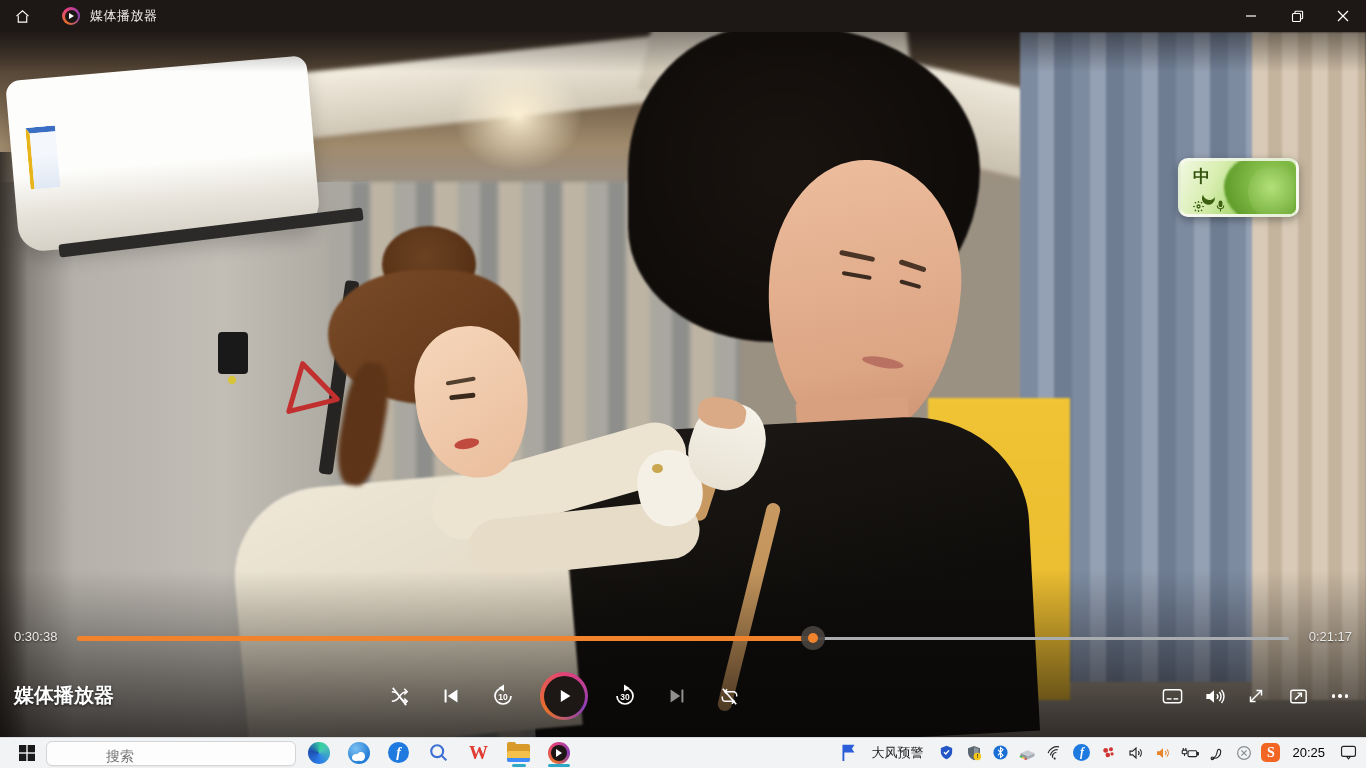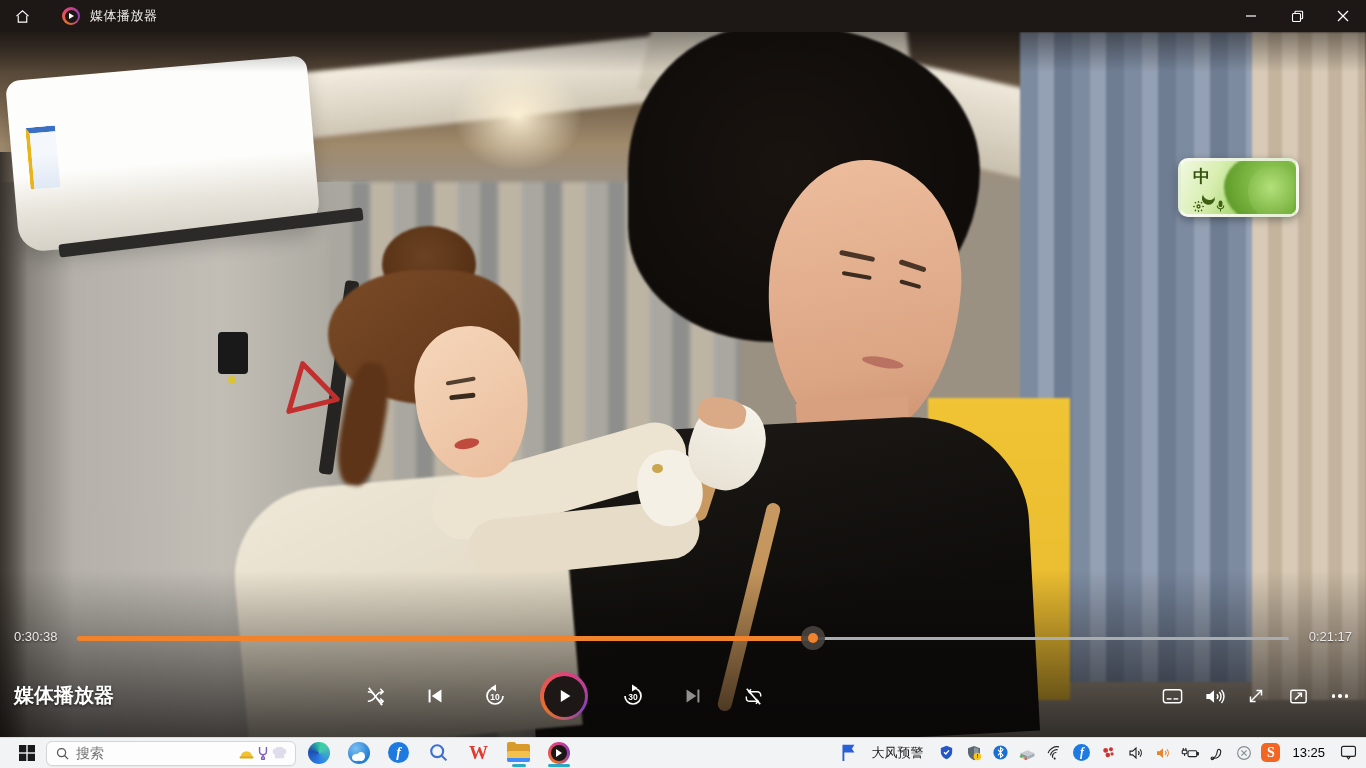--- a/index.html
+++ b/index.html
@@ -33,21 +33,21 @@
 
   
   .ptime{position:absolute;color:#eceae8;font-size:13px;z-index:30;text-shadow:0 1px 2px rgba(0,0,0,.6);}
   #seek{position:absolute;left:77px;top:636px;width:1212px;height:4px;z-index:30;}
   #seek .rest{position:absolute;left:0;top:.5px;width:100%;height:3px;border-radius:2px;background:var(--seek-rest);}
   #seek .played{position:absolute;left:0;top:-0.5px;height:5px;border-radius:3px;background:var(--accent);}
   #seek .thumb{position:absolute;top:2px;width:24px;height:24px;border-radius:50%;
     background:rgba(70,66,62,.92);transform:translate(-50%,-50%);}
   #seek .thumb::after{content:"";position:absolute;left:7px;top:7px;width:10px;height:10px;border-radius:50%;background:var(--accent);}
   #vtitle{position:absolute;left:14px;top:682px;color:#fff;font-size:20px;font-weight:bold;z-index:30;text-shadow:0 1px 3px rgba(0,0,0,.7);}
-  #transport{position:absolute;left:0;top:672px;width:1128px;height:48px;z-index:30;display:flex;align-items:center;justify-content:center;gap:20px;}
+  #transport{position:absolute;left:0;top:672px;width:1128px;height:48px;z-index:30;display:flex;align-items:center;justify-content:center;gap:12px;}
   .tbtn{width:40px;height:44px;display:flex;align-items:center;justify-content:center;color:#fff;}
   .tbtn svg{display:block;}
   #playbtn{width:48px;height:48px;border-radius:50%;margin:0 5px;
     background:conic-gradient(from 230deg,var(--ring-orange),var(--ring-pink) 40%,var(--ring-purple) 70%,var(--ring-orange));
     display:flex;align-items:center;justify-content:center;}
   #playbtn .pinner{width:41px;height:41px;border-radius:50%;background:#1d1715;display:flex;align-items:center;justify-content:center;}
   #rightctrl{position:absolute;right:6px;top:674px;height:44px;z-index:31;display:flex;align-items:center;gap:2px;}
   .dots{display:flex;gap:3px;} .dots i{width:3.5px;height:3.5px;border-radius:50%;background:#fff;}
 
   
@@ -62,21 +62,21 @@
   #ime .moon{position:absolute;left:22px;top:26px;width:13px;height:13px;border-radius:50%;
     background:transparent;box-shadow:-4px 3px 0 0 #3c5f12;transform:rotate(-40deg);}
   #ime .gearwrap{position:absolute;left:11px;top:38px;color:#3c5f12;}
   #ime .micwrap{position:absolute;left:34px;top:38px;color:#3c5f12;}
 
   
   #taskbar{left:0;top:737px;width:1366px;height:31px;background:var(--taskbar-bg);z-index:50;
     border-top:1px solid #d9dbdd;display:flex;align-items:center;color:#1b1b1b;}
   #startbtn{width:38px;height:31px;display:flex;align-items:center;justify-content:center;margin-left:8px;}
   #searchbox{width:250px;height:25px;background:#fdfdfd;border:1px solid #d3d5d7;border-radius:6px;
-    display:flex;align-items:center;padding:0 8px;gap:6px;box-shadow:0 1px 1px rgba(0,0,0,.04);}
+    display:flex;align-items:center;padding:0 8px;gap:6px;box-shadow:0 1px 1px rgba(0,0,0,.04);flex-direction:column;}
   #searchbox input{border:none;outline:none;background:transparent;font-size:14px;color:#444;width:130px;
     font-family:"Liberation Sans","DejaVu Sans",sans-serif;}
   #searchbox .simg{display:flex;gap:3px;margin-left:auto;align-items:flex-end;}
   #appsrow{position:absolute;left:306px;top:737px;height:31px;display:flex;align-items:center;gap:15px;z-index:51;}
   .appslot{position:relative;width:25px;height:31px;display:flex;align-items:center;justify-content:center;}
   .runbar{position:absolute;bottom:1px;left:50%;transform:translateX(-50%);height:3px;border-radius:2px;background:var(--underline);}
   .runbar.r14{width:14px;} .runbar.r22{width:22px;}
   #trayrow{position:absolute;right:8px;top:737px;height:31px;display:flex;align-items:center;gap:8px;z-index:51;}
   .tico{display:flex;align-items:center;justify-content:center;width:19px;height:19px;}
   #weather{display:flex;align-items:center;gap:14px;margin-right:6px;}
@@ -517,21 +517,21 @@
     <span class="tico">
       <svg width="18" height="18" viewBox="0 0 24 24" fill="none" stroke="#8a8f94" stroke-width="1.6">
         <circle cx="12" cy="12" r="8.5"></circle>
           <line x1="8.5" y1="8.5" x2="15.5" y2="15.5"></line>
           <line x1="15.5" y1="8.5" x2="8.5" y2="15.5"></line>
       </svg>
     </span>
     <span class="tico">
       <span class="sogou">S</span>
     </span>
-    <span id="clock">13:25</span>
+    <span id="clock">20:25</span>
     <span class="tico">
       <svg width="19" height="17" viewBox="0 0 24 22" fill="none" stroke="#222" stroke-width="1.5">
         <rect x="3" y="3" width="18" height="13" rx="2.5"></rect>
           <path d="M9.5 16l2.5 3.2L14.5 16"></path>
       </svg>
     </span>
   </div>
 </div>
 
 </body></html>

